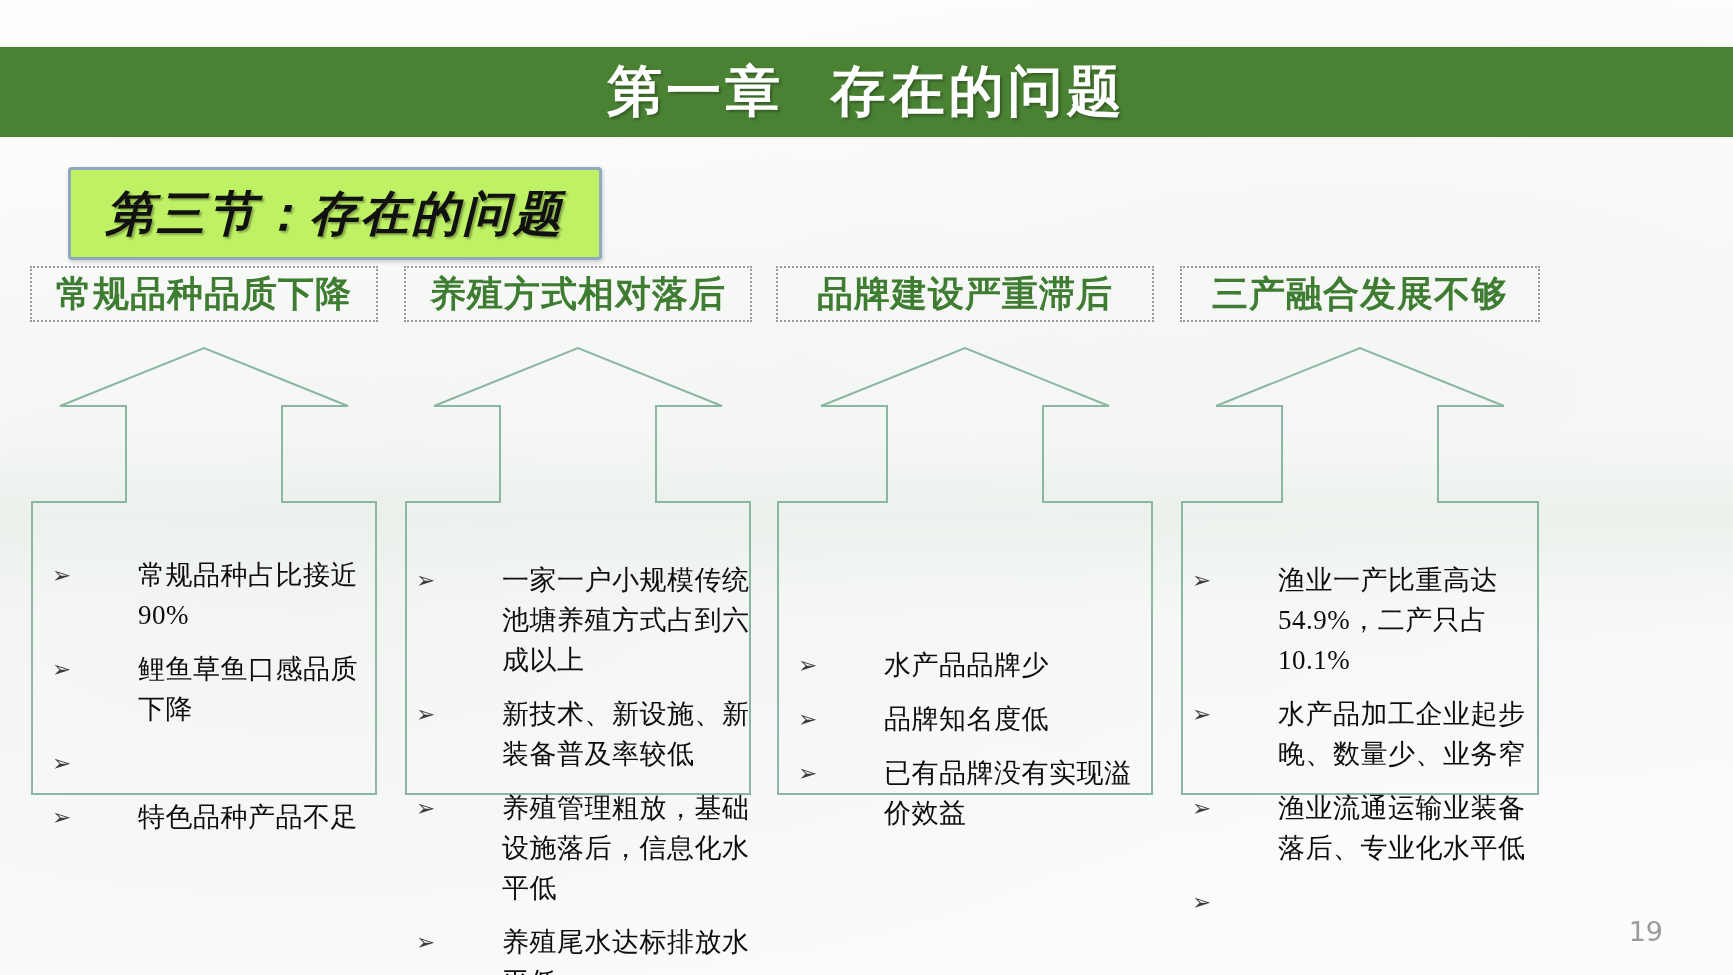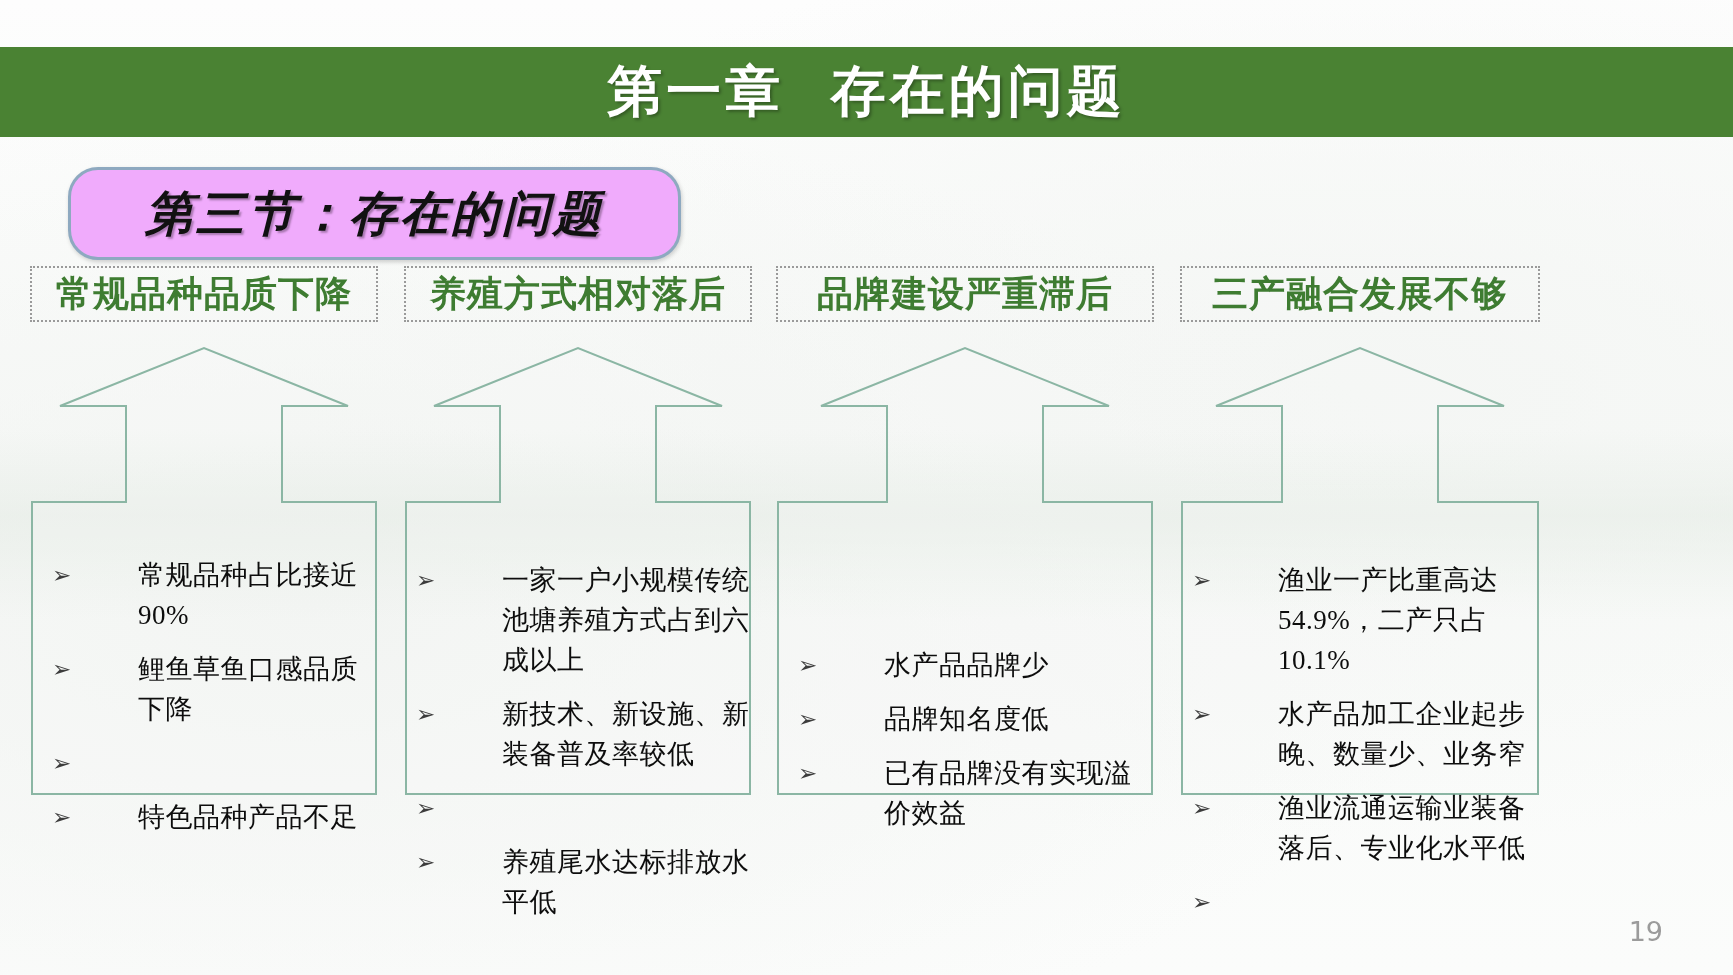--- a/index.html
+++ b/index.html
@@ -42,24 +42,24 @@
     font-size: 55px;
     letter-spacing: 4px;
     text-shadow: 2px 2px 3px rgba(0,0,0,.30);
     white-space: pre;
   }
 
   
   .section-badge {
     position: absolute;
     left: 68px; top: 167px;
-    width: 613px; height: 93px;
-    background: #f0abfc;
+    width: 534px; height: 93px;
+    background: #bef264;
     border: 3px solid #8ea9c0;
-    border-radius: 30px;
+    border-radius: 4px;
     display: flex; align-items: center; justify-content: center;
     box-shadow: 1px 2px 4px rgba(0,0,0,.18);
     z-index: 3;
   }
   .section-badge .badge-text {
     color: #111111;
     font-family: "Liberation Serif", "DejaVu Serif", serif;
     font-weight: bold;
     font-style: italic;
     font-size: 48px;
@@ -185,20 +185,21 @@
   <div class="bullet-row">
     <span class="bullet-mark">➢</span>
     <span class="bullet-text">一家一户小规模传统池塘养殖方式占到六成以上</span>
   </div>
   <div class="bullet-row">
     <span class="bullet-mark">➢</span>
     <span class="bullet-text">新技术、新设施、新装备普及率较低</span>
   </div>
   <div class="bullet-row">
     <span class="bullet-mark">➢</span>
+    <span class="bullet-text">养殖管理粗放，基础设施落后，信息化水平低</span>
   </div>
   <div class="bullet-row">
     <span class="bullet-mark">➢</span>
     <span class="bullet-text">养殖尾水达标排放水平低</span>
   </div>
 </div>
 
 <div class="col-head" style="left:776px; top:266px; width:378px;">
   <span class="col-head-text">品牌建设严重滞后</span>
 </div>

